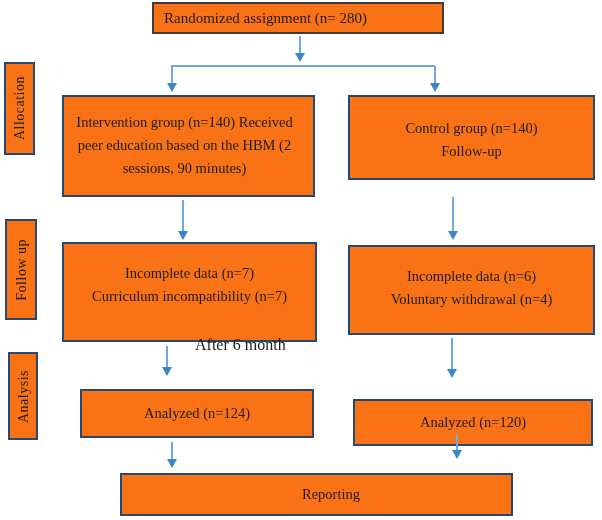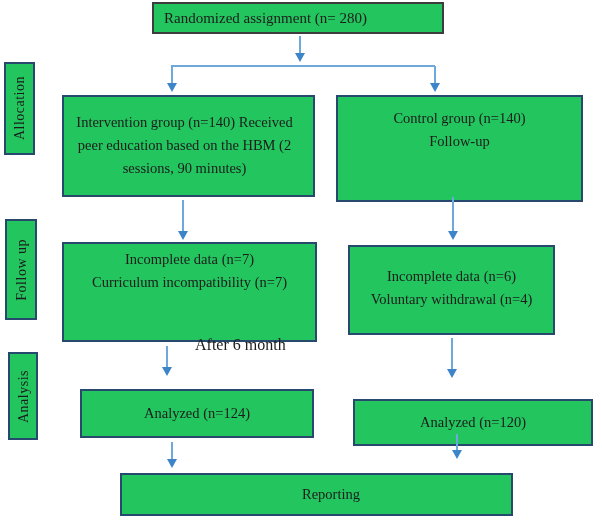--- a/index.html
+++ b/index.html
@@ -13,21 +13,21 @@
     height: 520px;
     background: #ffffff;
     font-family: "Liberation Serif", "DejaVu Serif", serif;
     color: #1c1c1c;
     overflow: hidden;
   }
   .box {
     position: absolute;
     box-sizing: border-box;
     border: 2px solid #27496d;
-    background: #22c55e;
+    background: #f97316;
     font-size: 14.5px;
     line-height: 23px;
     text-align: center;
   }
   .box.gray-border { border-color: #3d3d3d; }
   .top-box {
     display: flex;
     align-items: center;
     justify-content: flex-start;
     padding-left: 10px;
@@ -97,30 +97,30 @@
   <div class="box stage-box" style="left:5px; top:219px; width:32px; height:101px;">
     <span>Follow up</span>
   </div>
   <div class="box stage-box" style="left:8px; top:352px; width:30px; height:88px;">
     <span>Analysis</span>
   </div>
 
   <div class="box pad-box" style="left:62px; top:95px; width:253px; height:102px; padding-top:14px; padding-left:0; padding-right:8px;">
     <span>Intervention group (n=140) Received peer education based on the HBM (2 sessions, 90 minutes)</span>
   </div>
-  <div class="box pad-box" style="left:336px; top:95px; width:247px; height:107px; padding-top:10px;">
+  <div class="box pad-box" style="left:348px; top:95px; width:247px; height:85px; padding-top:20px;">
     <div>Control group (n=140)</div>
     <div>Follow-up</div>
   </div>
 
-  <div class="box pad-box" style="left:62px; top:242px; width:255px; height:100px; padding-top:4px;">
+  <div class="box pad-box" style="left:62px; top:242px; width:255px; height:100px; padding-top:18px;">
     <div>Incomplete data (n=7)</div>
     <div>Curriculum incompatibility (n=7)</div>
   </div>
-  <div class="box pad-box" style="left:348px; top:245px; width:207px; height:90px; padding-top:18px;">
+  <div class="box pad-box" style="left:348px; top:245px; width:247px; height:90px; padding-top:18px;">
     <div>Incomplete data (n=6)</div>
     <div>Voluntary withdrawal (n=4)</div>
   </div>
 
   <div class="note-label" style="left:195px; top:336px;">After 6 month</div>
 
   <div class="box center-box" style="left:63px; top:389px; width:234px; height:49px;margin-left:17px;">
     <span>Analyzed (n=124)</span>
   </div>
   <div class="box center-box" style="left:353px; top:399px; width:240px; height:47px;">

